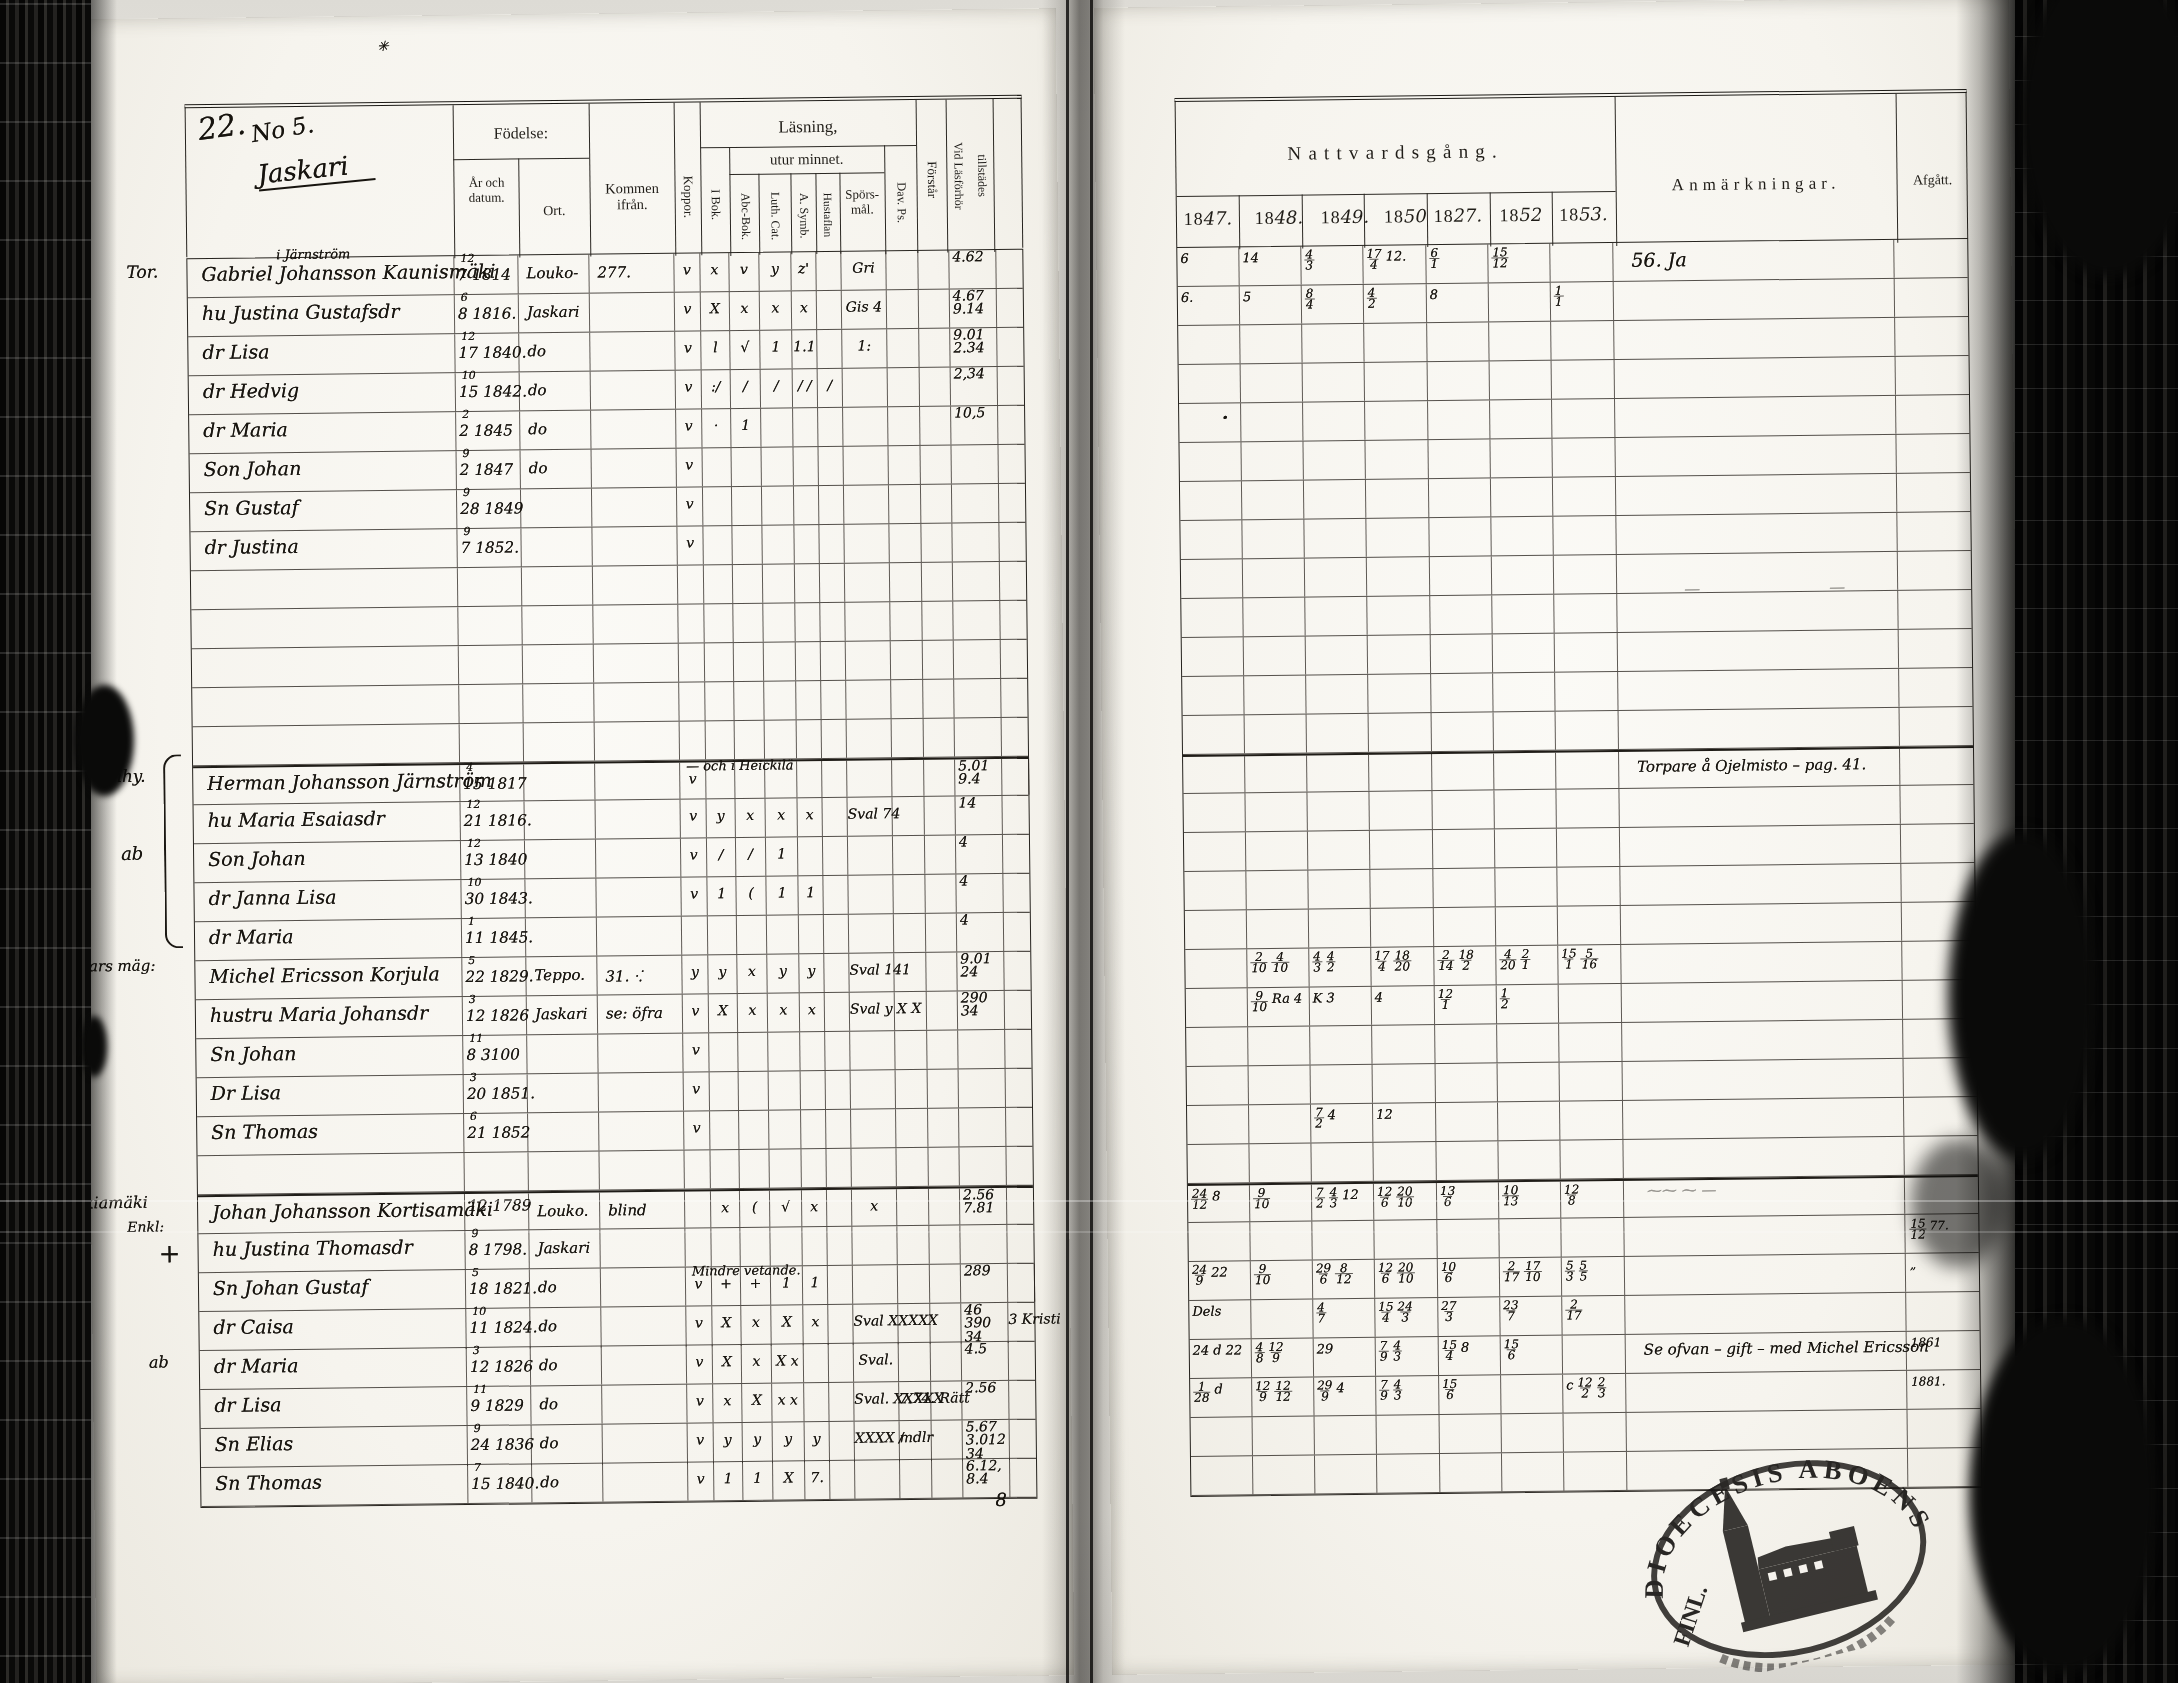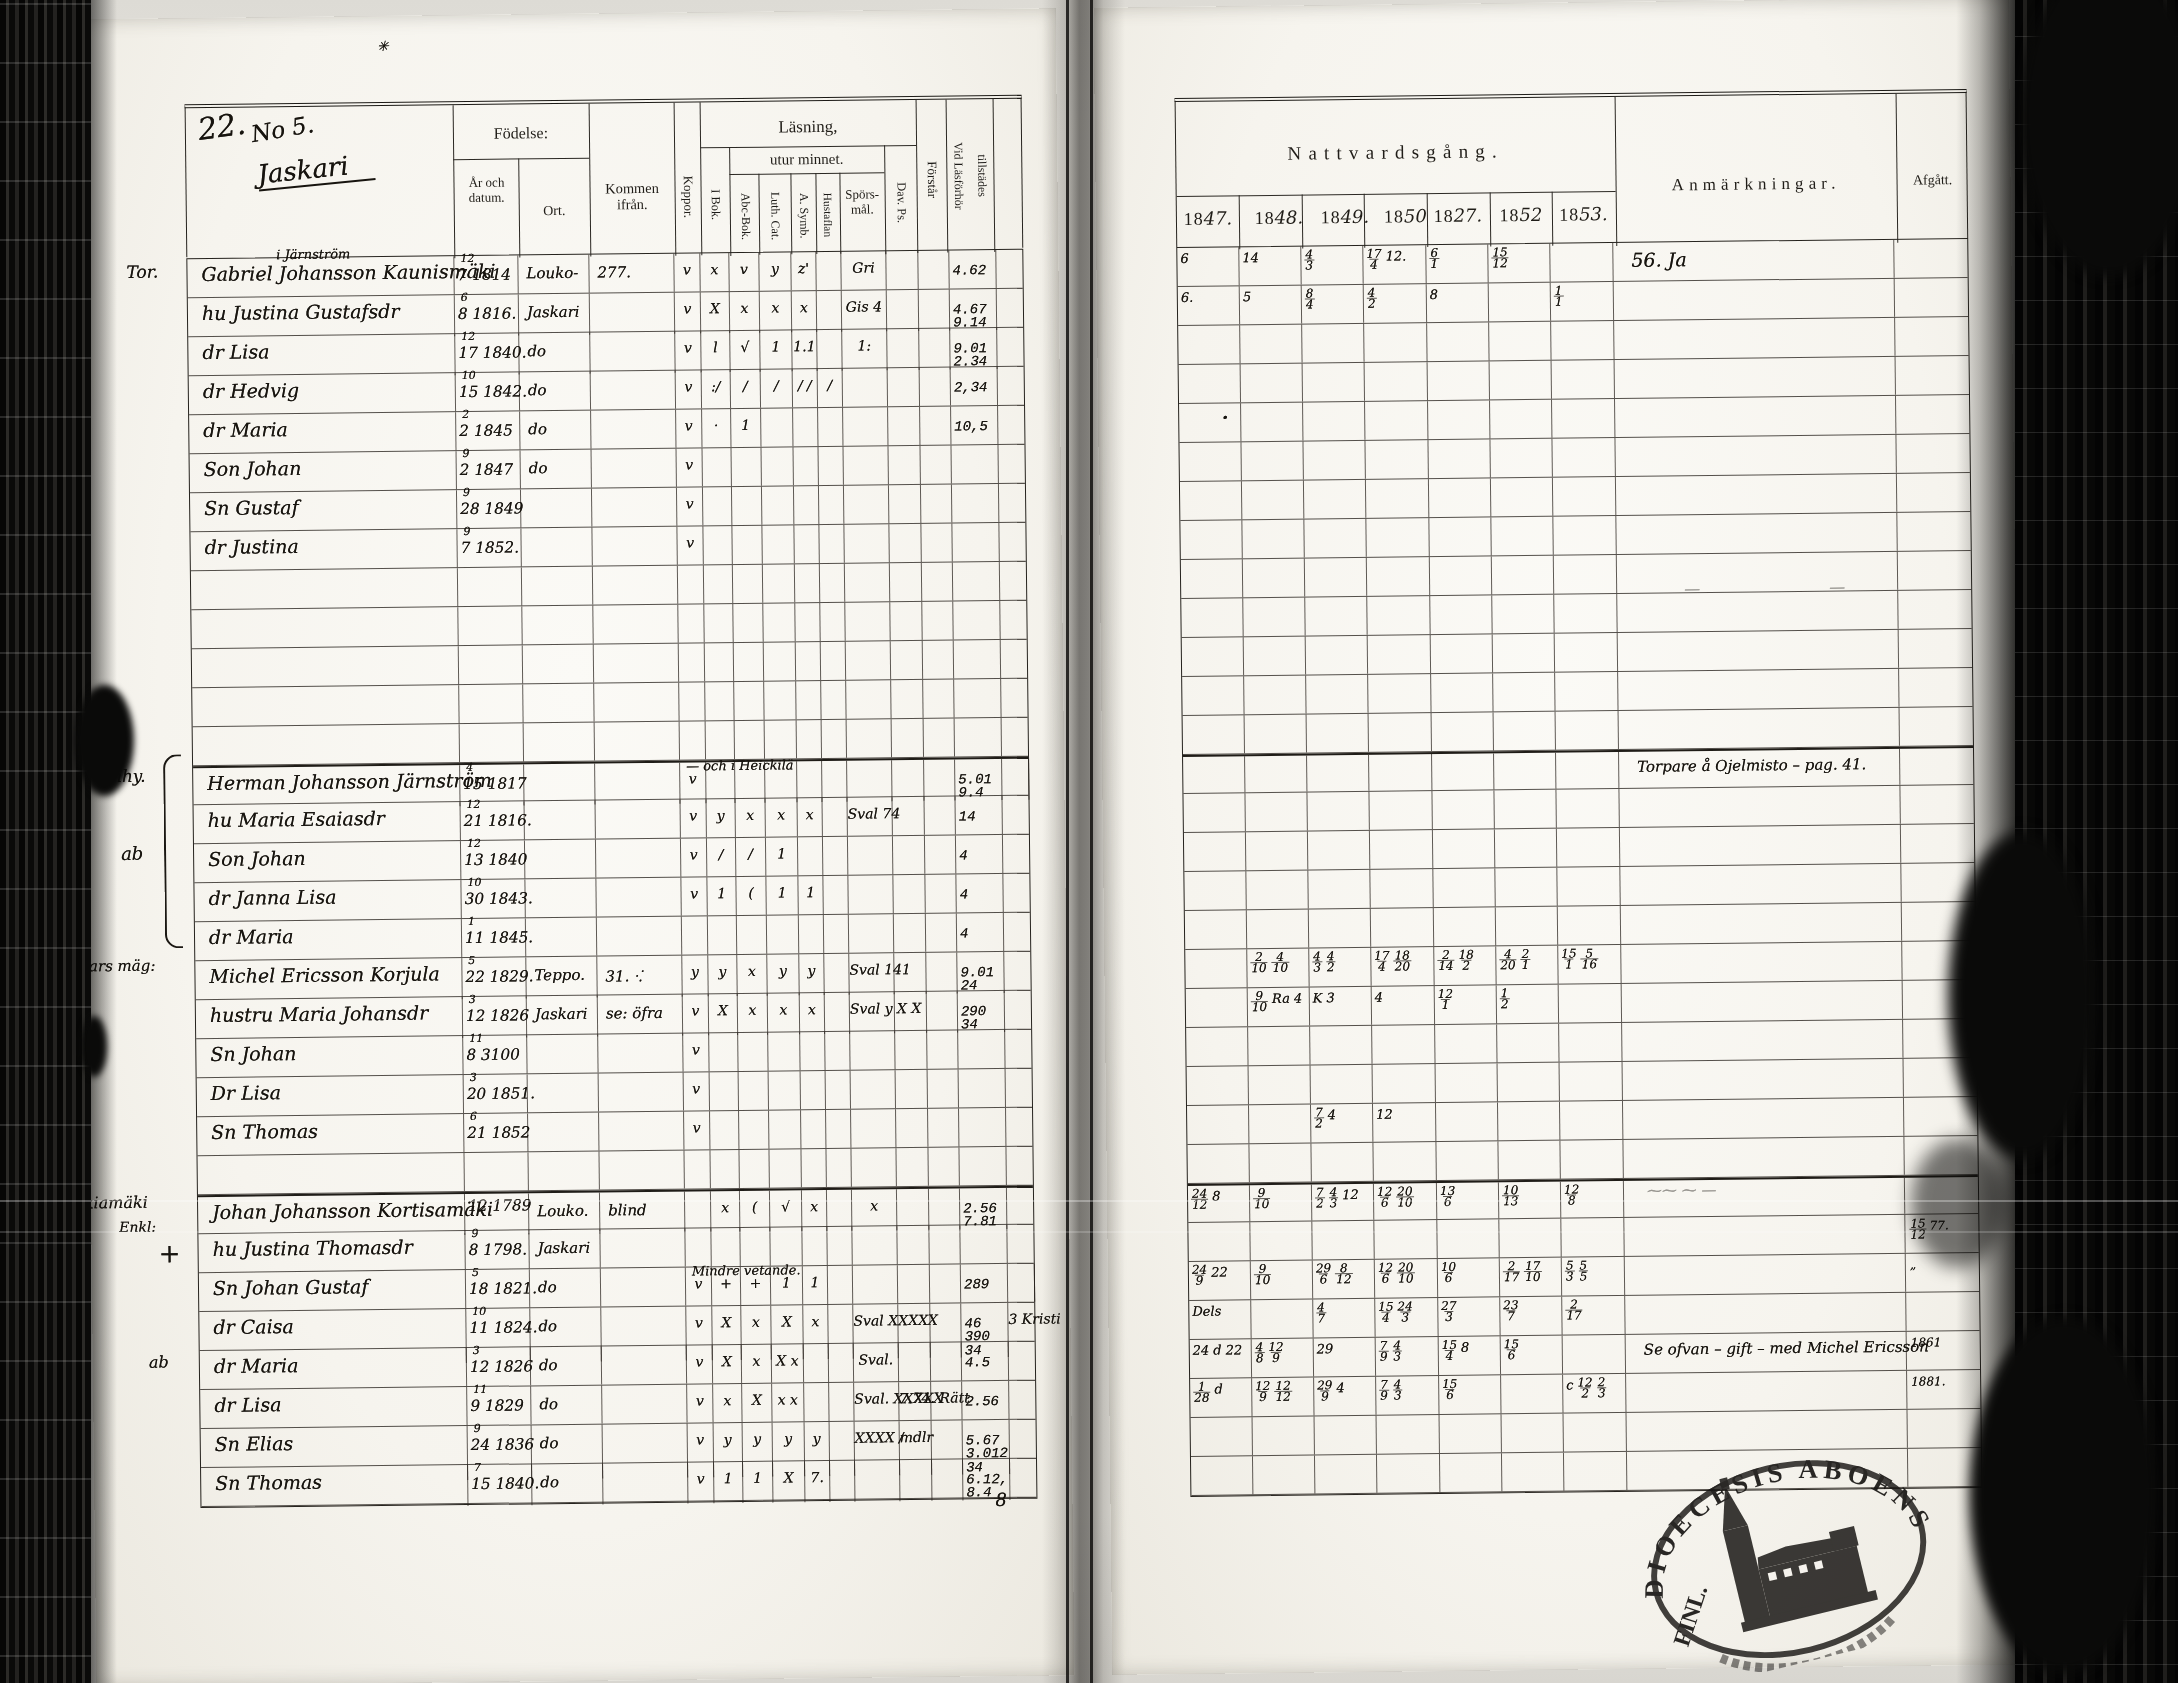--- a/index.html
+++ b/index.html
@@ -44,21 +44,21 @@
   .cell{border-right:1px solid rgba(43,38,32,.75);position:relative;overflow:visible;box-sizing:border-box;}
   .cell:last-child{border-right:none;}
   
   .hw{font-family:"DejaVu Serif",serif;font-style:italic;color:#17140f;text-shadow:0 0 0.5px rgba(20,16,10,.8);}
   .name-cell{padding:4px 0 0 14px;font-size:19px;white-space:nowrap;}
   .nnote{position:absolute;top:-11px;left:89px;font-size:13px;white-space:nowrap;}
   .bt{display:block;font-size:11px;height:9px;margin:-2px 0 0 6px;line-height:9px;}
   .bm{display:block;font-size:15.3px;margin-left:3px;white-space:nowrap;margin-top:3px;}
   .ort-cell,.kom-cell{font-size:15px;padding:9px 0 0 8px;white-space:nowrap;}
   .mark-cell{font-size:14px;text-align:center;padding-top:8px;white-space:nowrap;}
-  .vid-cell{font-size:14px;line-height:.95;padding:14px 0 0 3px;font-family:Liberation Mono, monospace;}
+  .vid-cell{font-size:14px;line-height:.95;padding:0 0 0 3px;}
   .vid-cell div{white-space:nowrap;}
   .read-note{position:absolute;left:493px;top:-4px;width:317px;font-size:13px;white-space:nowrap;z-index:2;}
   .natt-cell{font-size:13px;padding:3px 0 0 3px;display:flex;gap:4px;flex-wrap:wrap;align-content:flex-start;}
   .fr{display:inline-flex;flex-direction:column;align-items:center;line-height:.85;font-size:12px;}
   .fr .fd{border-top:0.8px solid rgba(23,20,15,.7);padding:0 1px;}
   .anm-cell{font-size:15px;padding:6px 0 0 18px;white-space:nowrap;}
   .afg-cell{font-size:12px;padding:4px 0 0 4px;display:flex;gap:3px;flex-wrap:wrap;align-content:flex-start;}
   .ann{position:absolute;white-space:nowrap;z-index:4;}
   .brace{position:absolute;width:16px;border:2px solid #1b1813;border-right:none;border-radius:14px 0 0 14px;z-index:4;}
   
@@ -1542,21 +1542,21 @@
           <div class="cell afg-cell"></div>
         </div>
       </div>
 
   <div id="annotations">
         <div class="ann hw" style="left: 133px; top: 251px; font-size: 17px;">Tor.</div>
         <div class="ann hw" style="left: 105px; top: 755px; font-size: 17px;">Inhy.</div>
         <div class="ann hw" style="left: 121px; top: 832px; font-size: 18px;">ab</div>
         <div class="ann hw" style="left: 53px; top: 946px; font-size: 15px;">Torpars mäg:</div>
         <div class="ann hw" style="left: 51px; top: 1182px; font-size: 16px;">Korkiamäki</div>
-        <div class="ann hw" style="left: 115px; top: 1208px; font-size: 14px;">Enkl:</div>
+        <div class="ann hw" style="left: 123px; top: 1208px; font-size: 14px;">Enkl:</div>
         <div class="ann hw" style="left: 154px; top: 1228px; font-size: 26px;">+</div>
         <div class="ann hw" style="left: 143px; top: 1342px; font-size: 16px;">ab</div>
         <div class="ann hw" style="left: 386px; top: 30px; font-size: 14px;">✳</div>
         <div class="ann hw" style="left: 988px; top: 1488px; font-size: 18px;">8</div>
         <div class="ann hw" style="left: 1687px; top: 586px; font-size: 16px; opacity: 0.42;">—</div>
         <div class="ann hw" style="left: 1832px; top: 586px; font-size: 16px; opacity: 0.42;">—</div>
         <div class="ann hw" style="left: 1226px; top: 404px; font-size: 26px;">·</div>
         <div class="ann hw" style="left: 1643px; top: 1188px; font-size: 15px; opacity: 0.42;">⁓⁓ ⁓ —</div>
       </div>
   <div class="brace" style="left:164px;top:744px;height:190px;"></div>

